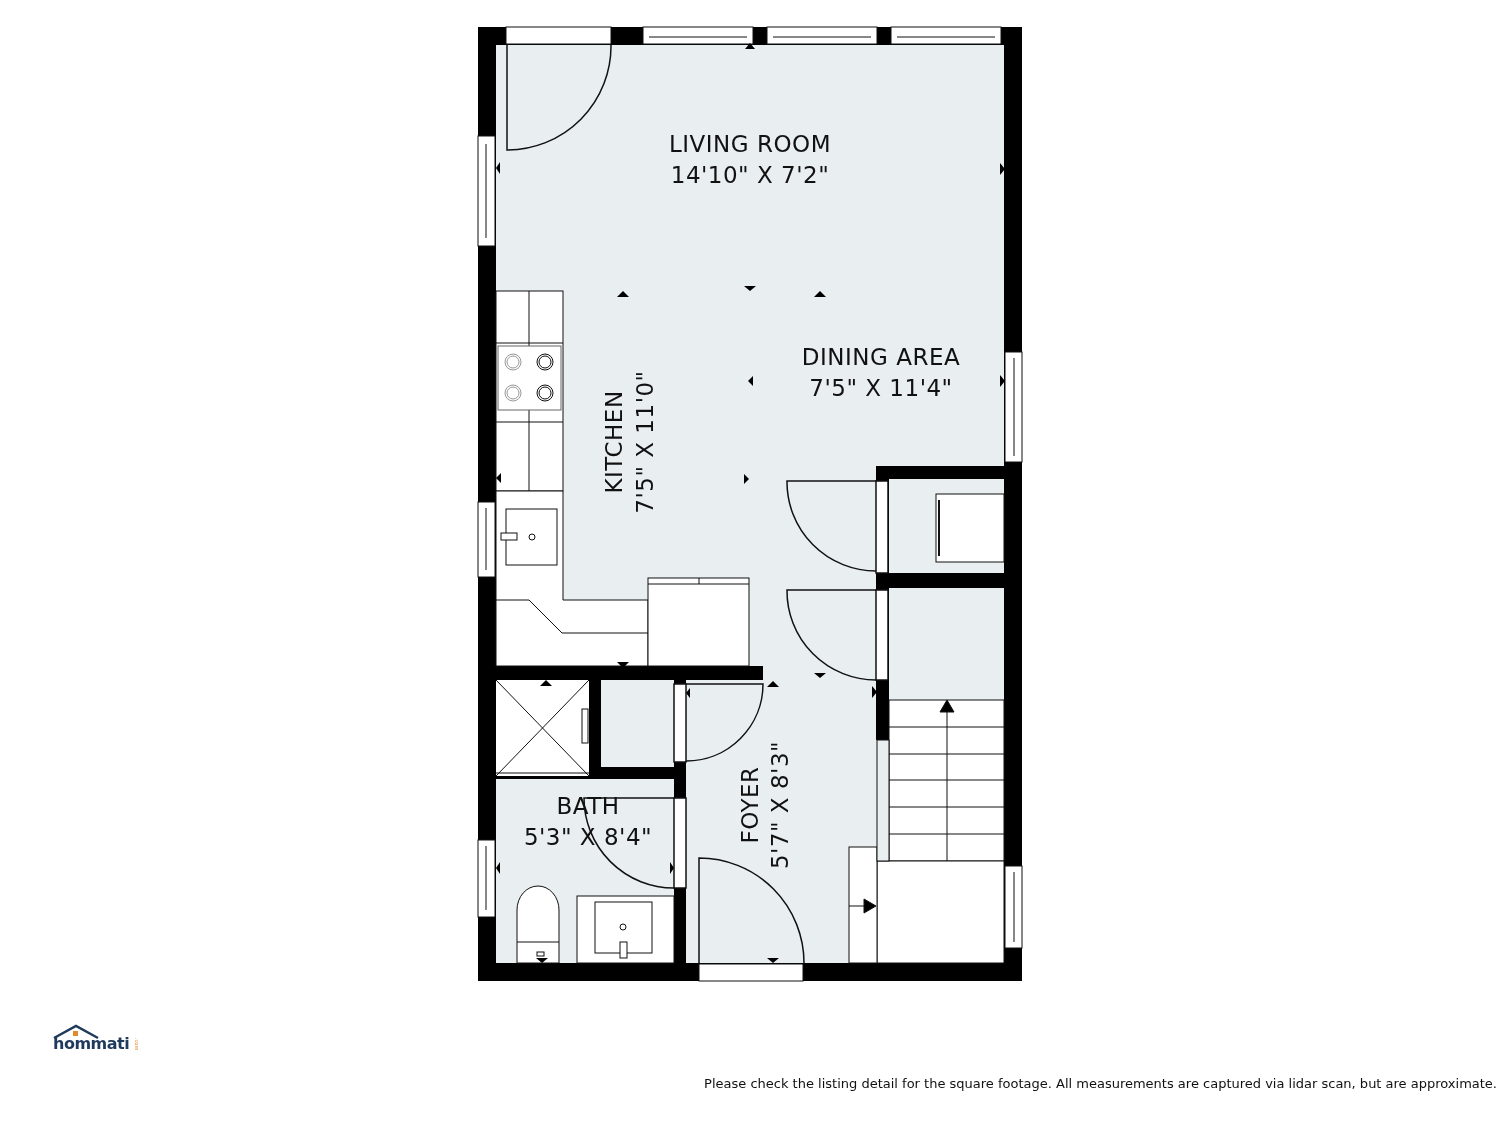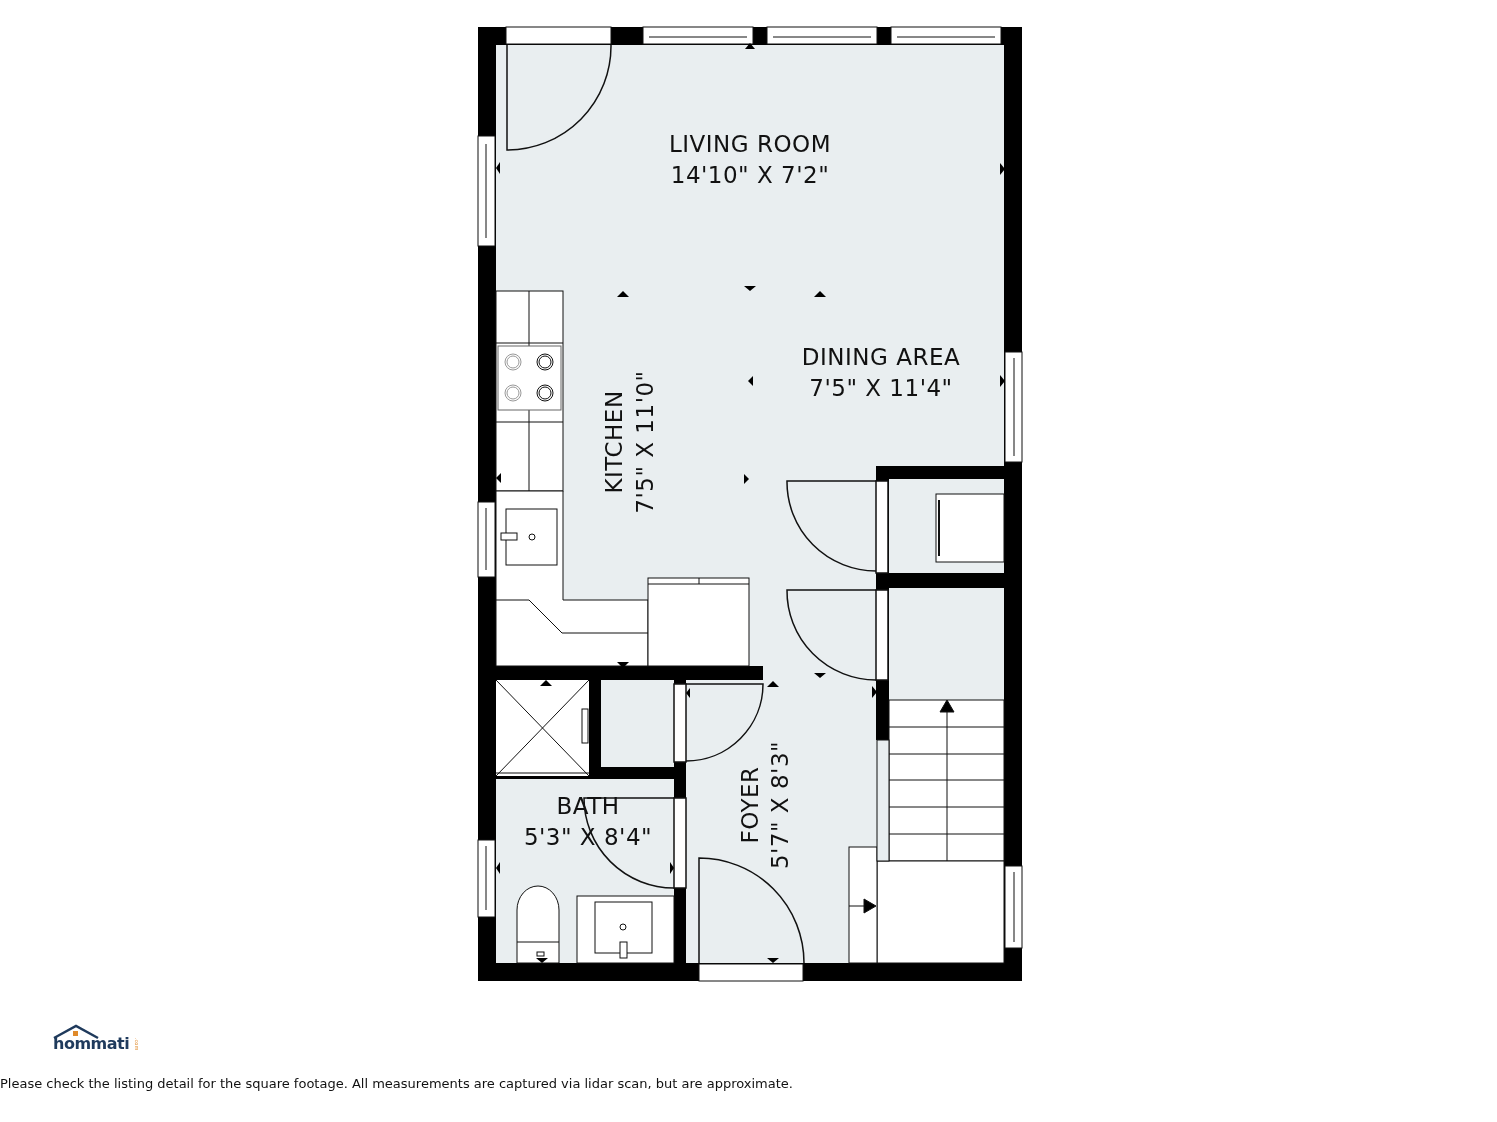--- a/index.html
+++ b/index.html
@@ -1,19 +1,19 @@
 <!DOCTYPE html>
 <html><head>
 <meta charset="utf-8">
 <style>
   html, body { margin: 0; padding: 0; background: #ffffff; }
   body { width: 1497px; height: 1122px; position: relative; overflow: hidden; font-family: "DejaVu Sans", sans-serif; }
   #plan { position: absolute; left: 0; top: 0; }
   .room-label { font-family: "DejaVu Sans", sans-serif; font-size: 23px; fill: #111; letter-spacing: 0.5px; }
-  .disclaimer { position: absolute; left: 0; width: 1497px; top: 1076px; text-align: left; font-family: "DejaVu Sans", sans-serif; font-size: 13px; color: #111; }
+  .disclaimer { position: absolute; left: 0; width: 1497px; top: 1076px; text-align: right; font-family: "DejaVu Sans", sans-serif; font-size: 13px; color: #111; }
   .logo { position: absolute; left: 52px; top: 1024px; width: 90px; height: 36px; }
   .logo-text { position: absolute; left: 1px; top: 10px; font-family: "DejaVu Sans", sans-serif; font-weight: bold; font-size: 16px; color: #1f3a5c; letter-spacing: -0.5px; }
   .logo-sub { position: absolute; left: 82px; top: 14px; font-size: 5px; color: #e08a2a; writing-mode: vertical-rl; }
 </style>
 </head>
 <body>
 
 <svg id="plan" width="1497" height="1122" viewBox="0 0 1497 1122" xmlns="http://www.w3.org/2000/svg">
 
   <rect x="478" y="27" width="544" height="954" fill="#000"></rect>

